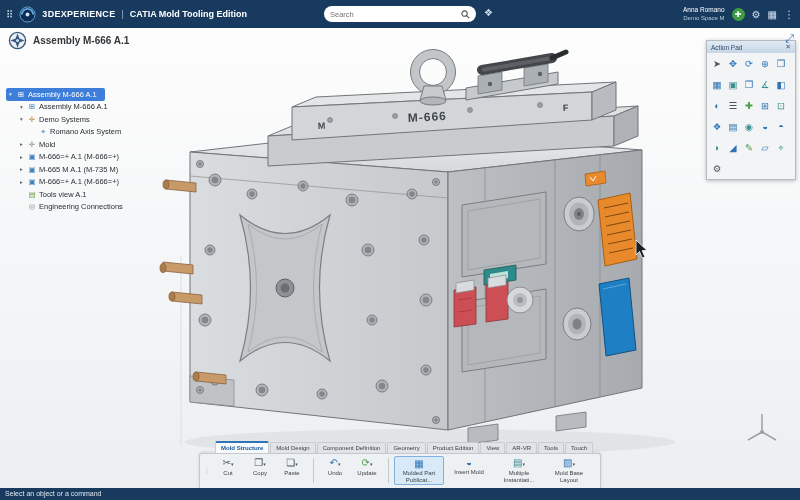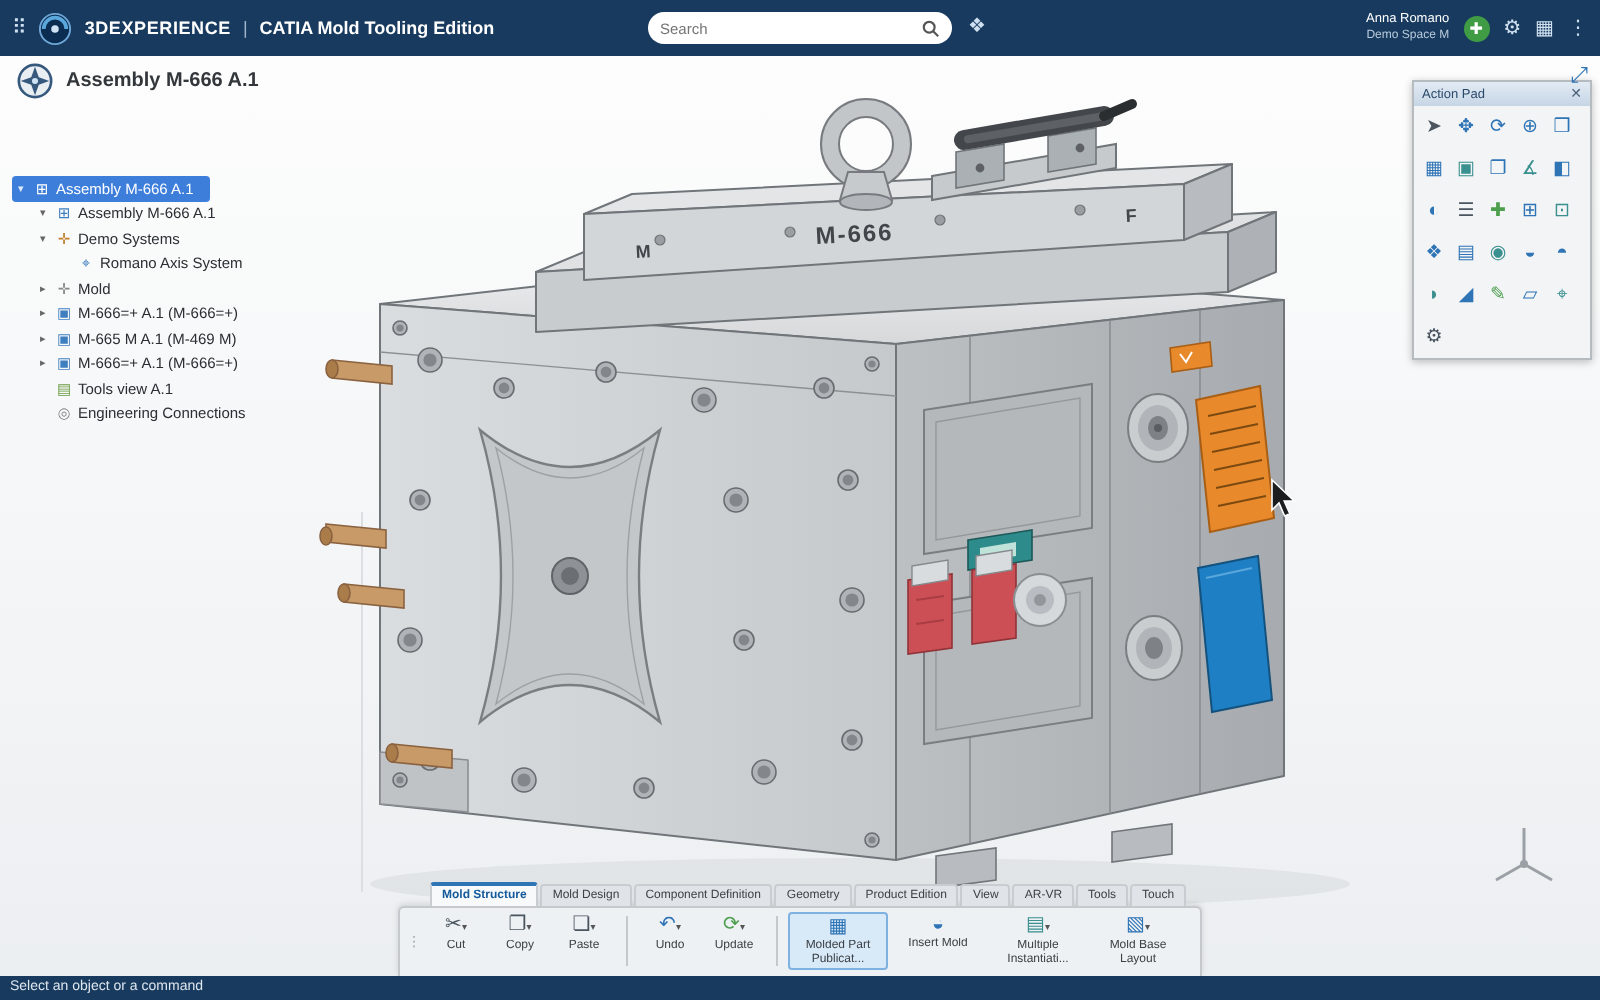--- a/index.html
+++ b/index.html
@@ -335,21 +335,21 @@
 
         <div class="tree-item" style="--d: 1;">
           <span class="twisty">▸</span>
           <span class="t-icon" style="color: rgb(63, 127, 191);">▣</span>
           <span class="t-label">M-666=+ A.1 (M-666=+)</span>
         </div>
 
         <div class="tree-item" style="--d: 1;">
           <span class="twisty">▸</span>
           <span class="t-icon" style="color: rgb(63, 127, 191);">▣</span>
-          <span class="t-label">M-665 M A.1 (M-469 M)</span>
+          <span class="t-label">M-665 M A.1 (M-735 M)</span>
         </div>
 
         <div class="tree-item" style="--d: 1;">
           <span class="twisty">▸</span>
           <span class="t-icon" style="color: rgb(63, 127, 191);">▣</span>
           <span class="t-label">M-666=+ A.1 (M-666=+)</span>
         </div>
 
         <div class="tree-item" style="--d: 1;">
           <span class="twisty"></span>

